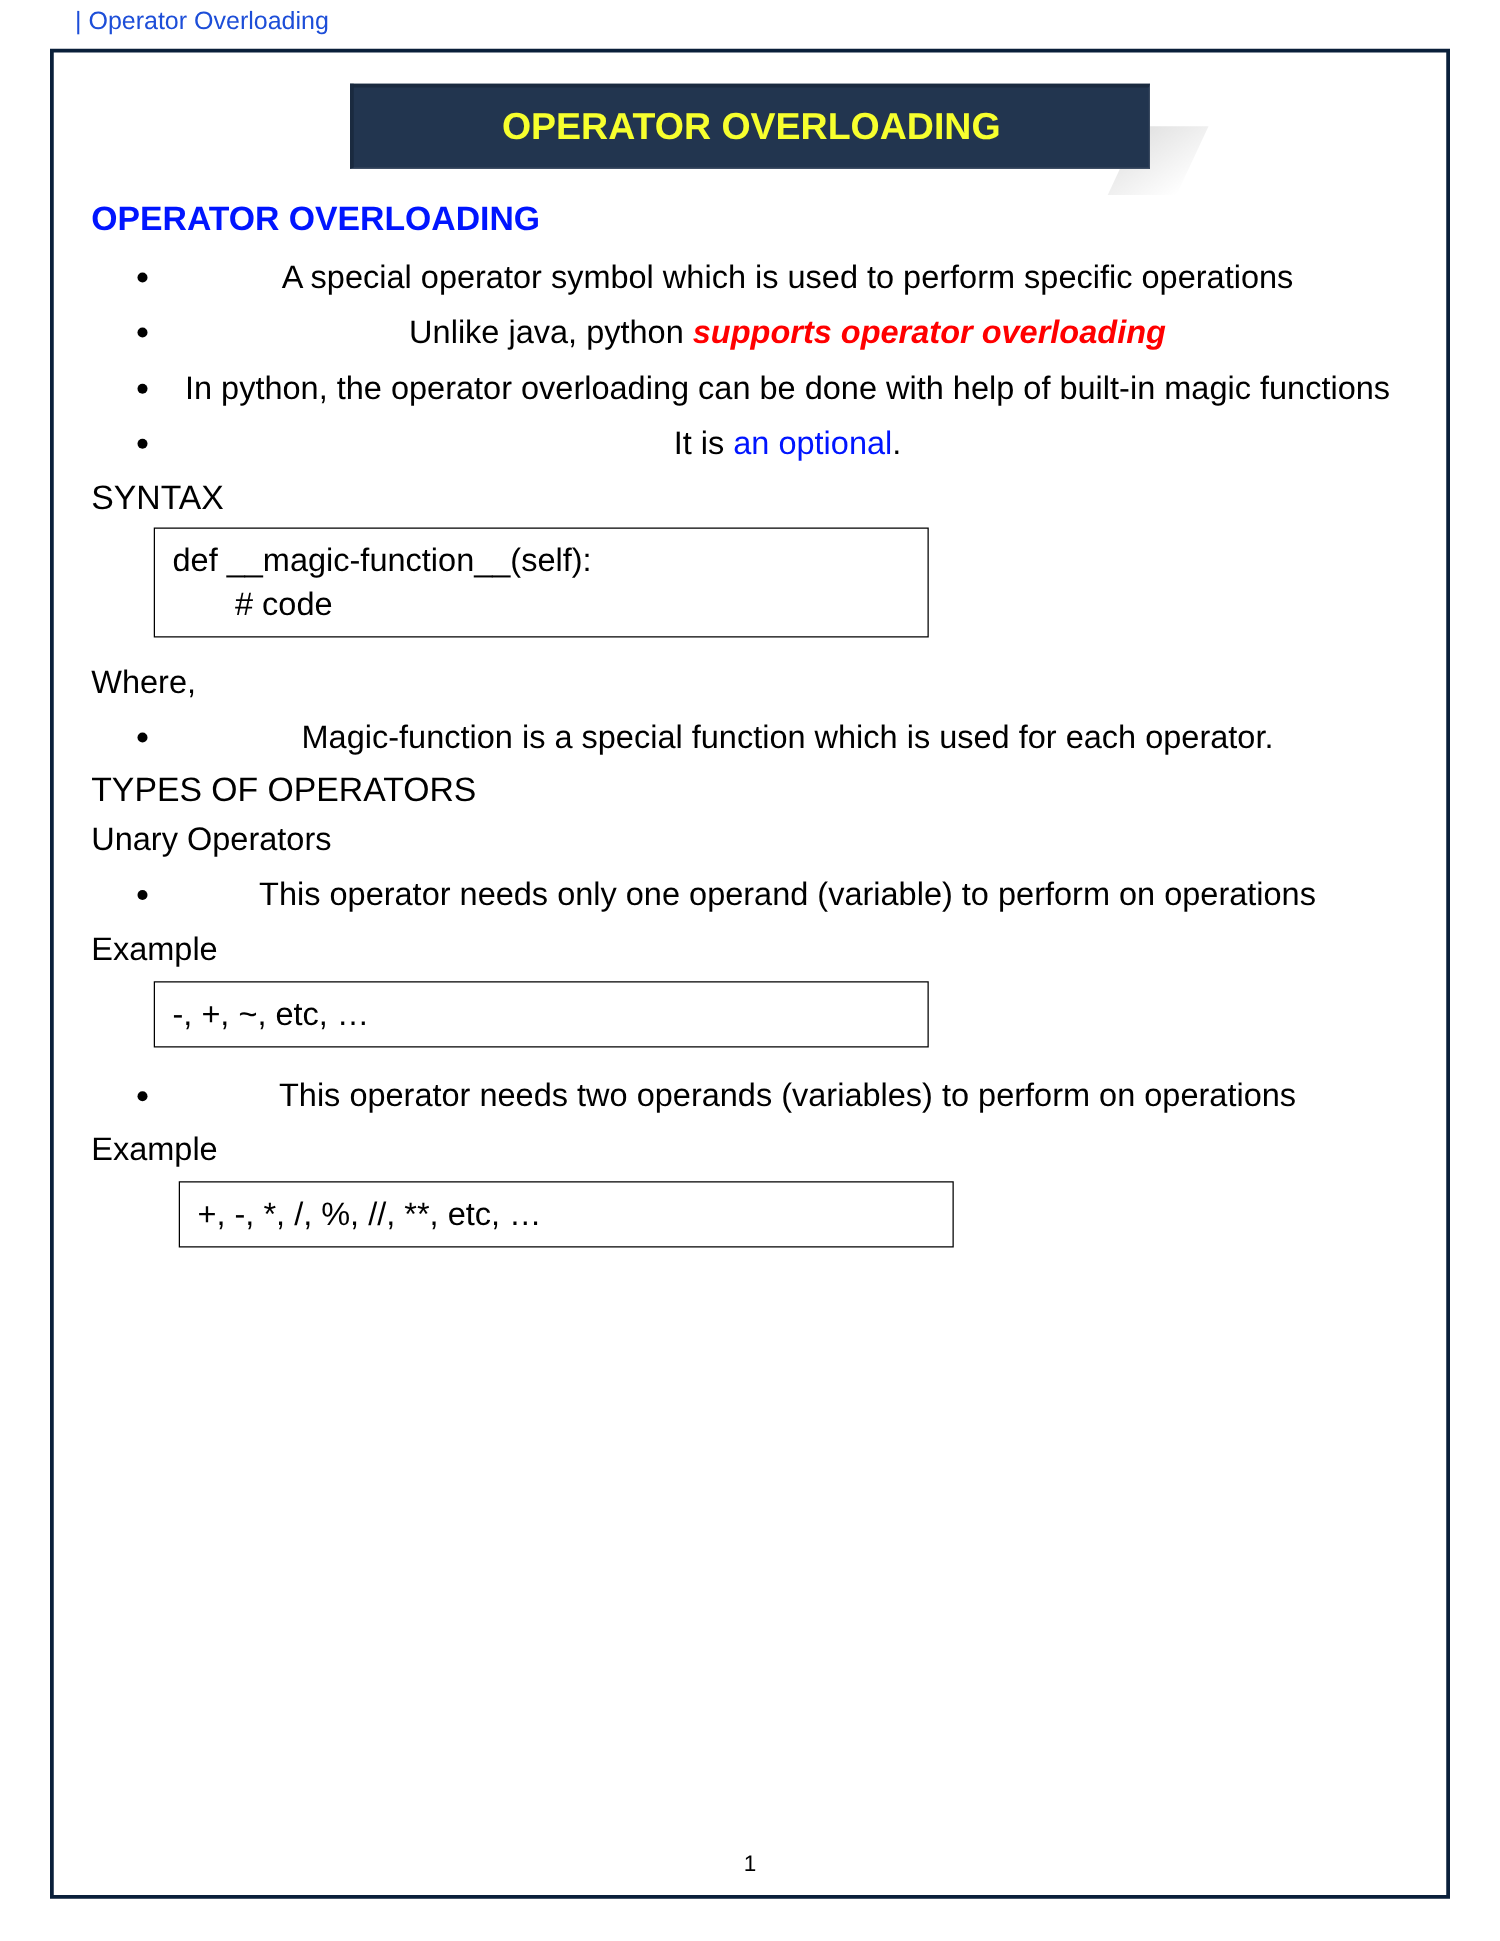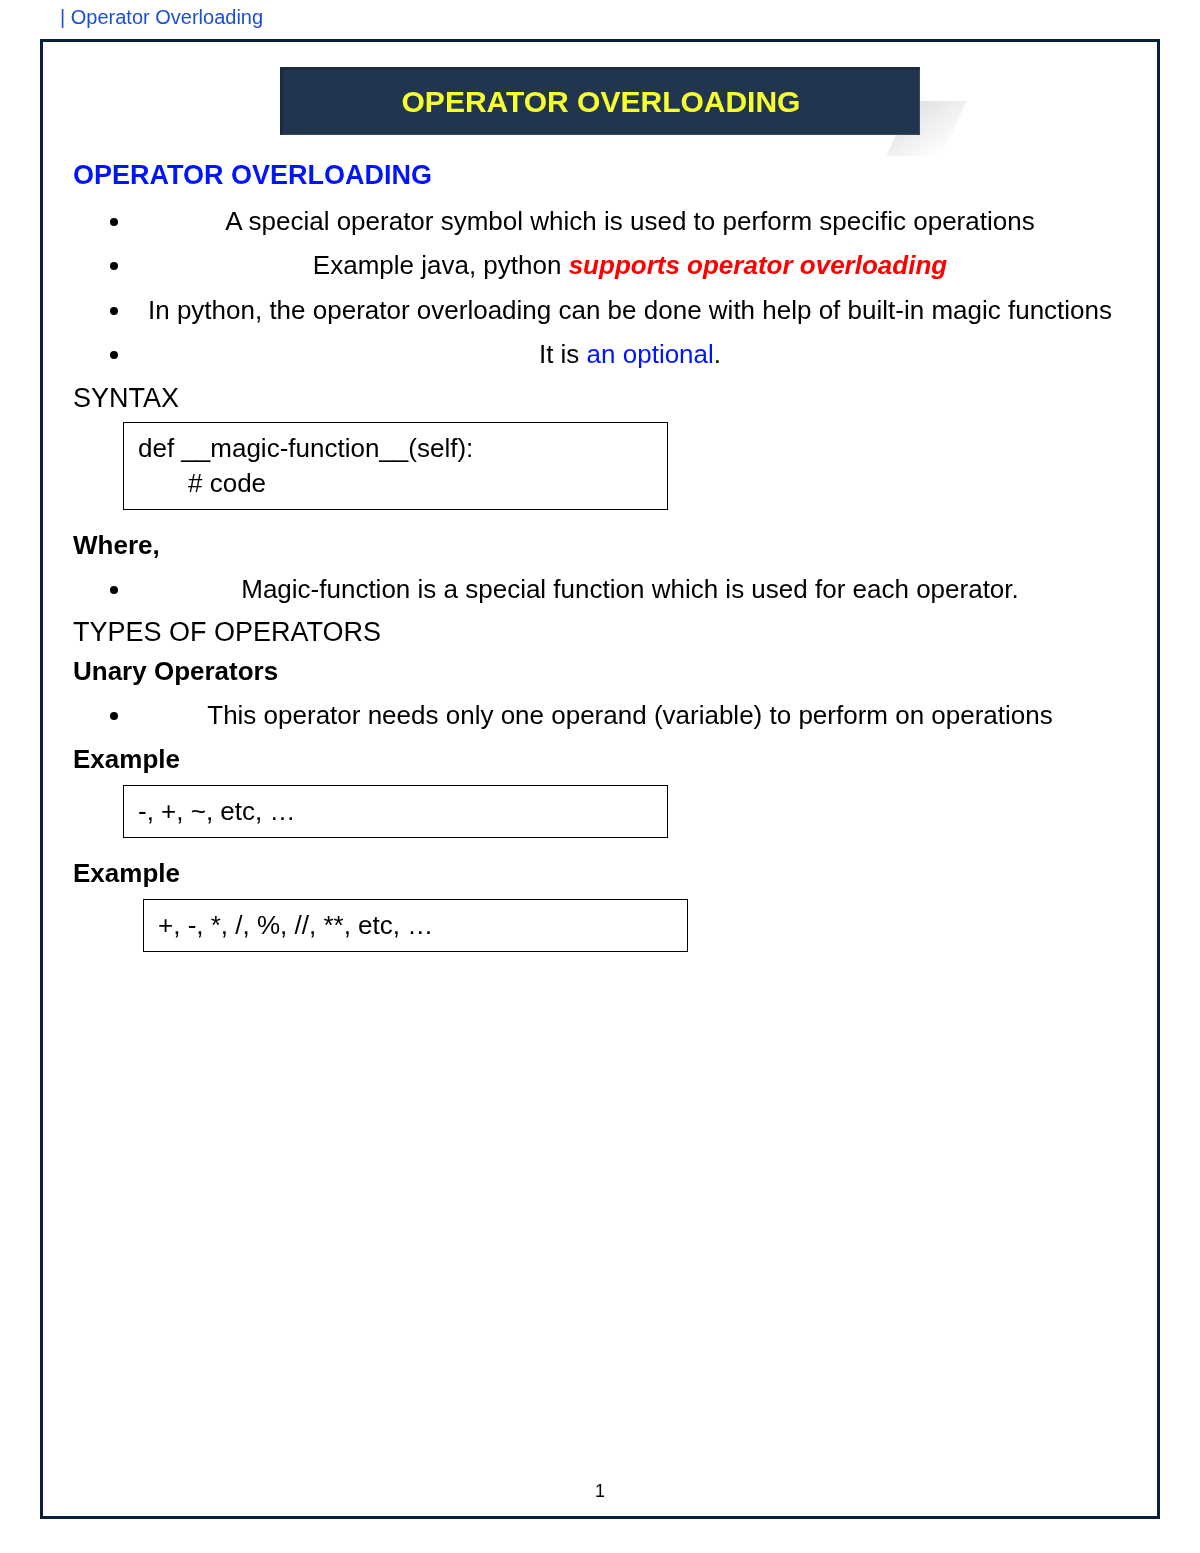--- a/index.html
+++ b/index.html
@@ -67,29 +67,29 @@
   }
   .emph-red { color: #ff0000; font-weight: bold; font-style: italic; }
   .emph-blue { color: #0015ff; font-weight: normal; }
   .h2 {
     font-size: 27px;
     font-weight: normal;
     margin: 6px 0 8px 0;
   }
   .h3 {
     font-size: 26px;
-    font-weight: bold;
+    font-weight: normal;
     margin: 8px 0 10px 0;
   }
   .code-box {
     border: 1.5px solid #000;
     padding: 8px 14px;
     font-size: 26px;
     margin: 4px 0 20px 50px;
-    width: 545px;
+    width: 620px;
     line-height: 1.35;
     font-family: Arial, Helvetica, sans-serif;
   }
   .code-box .indent { padding-left: 50px; display: block;}
   .page-number {
     position: absolute;
     bottom: 14px;
     left: 0;
     right: 0;
     text-align: center;
@@ -109,21 +109,21 @@
     <span>OPERATOR OVERLOADING</span>
   </div>
 
   <div class="section-h1">OPERATOR OVERLOADING</div>
 
   <ul class="bullets">
     <li>
       <span>A special operator symbol which is used to perform specific operations</span>
     </li>
     <li>
-      <span>Example java, python </span><span class="emph-red">supports operator overloading</span>
+      <span>Unlike java, python </span><span class="emph-red">supports operator overloading</span>
     </li>
     <li>
       <span>In python, the operator overloading can be done with help of built-in magic functions</span>
     </li>
     <li>
       <span>It is </span><span class="emph-blue">an optional</span><span>.</span>
     </li>
   </ul>
 
   <div class="h2">SYNTAX</div>
@@ -145,19 +145,24 @@
   <ul class="bullets">
     <li>
       <span>This operator needs only one operand (variable) to perform on operations</span>
     </li>
   </ul>
   <div class="h3">Example</div>
   <div class="code-box" style="">
     <span>-, +, ~, etc, …</span>
   </div>
 
+  <ul class="bullets">
+    <li>
+      <span>This operator needs two operands (variables) to perform on operations</span>
+    </li>
+  </ul>
   <div class="h3">Example</div>
   <div class="code-box" style="margin-left:70px;">
     <span>+, -, *, /, %, //, **, etc, …</span>
   </div>
 
   <div class="page-number">1</div>
 </div>
 
 </body></html>

